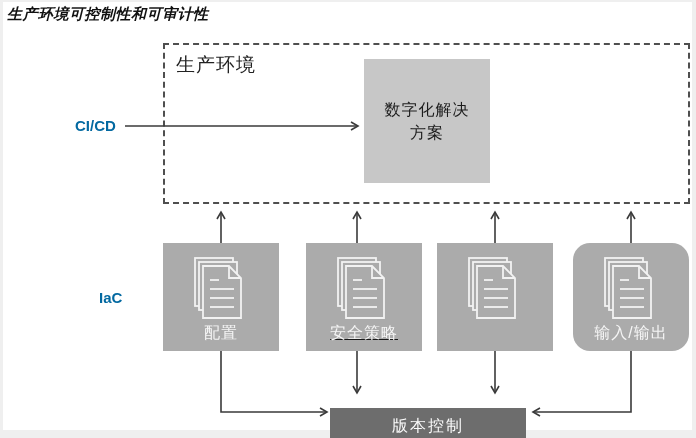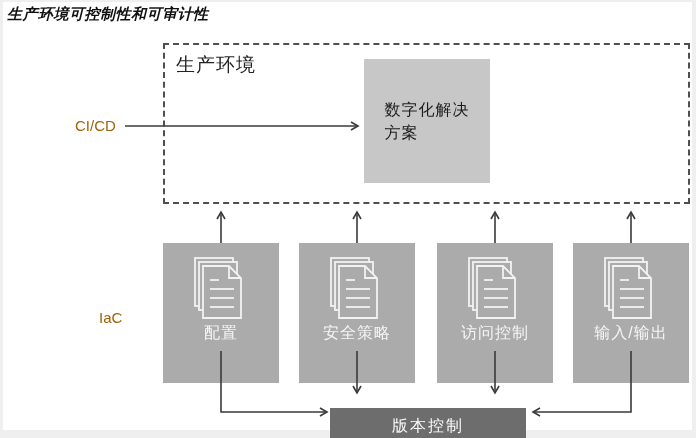--- a/index.html
+++ b/index.html
@@ -22,35 +22,35 @@
   .dashed-box{
     left:163px;top:43px;width:523px;height:157px;
     border:2px dashed #4f4f4f;background:transparent;
   }
   .dashed-box .env-label{
     position:absolute;left:11px;top:7px;font-size:19px;color:#222;
     letter-spacing:1px;
   }
   .solution-box{
     left:364px;top:59px;width:126px;height:124px;background:#c7c7c7;
-    display:flex;align-items:center;justify-content:center;
+    display:flex;align-items:center;justify-content:center;text-align:center;
     font-size:16px;line-height:1.45;color:#1c1c1c;letter-spacing:1px;
   }
-  .side-label{font-size:15px;font-weight:400;color:#a16207;}
+  .side-label{font-size:15px;font-weight:700;color:#0369a1;}
   .label-cicd{left:75px;top:117px;}
-  .label-iac{left:99px;top:289px;margin-top:20px;}
+  .label-iac{left:99px;top:289px;}
   .iac-box{
-    top:243px;width:116px;height:140px;background:#ababab;
+    top:243px;width:116px;height:108px;background:#ababab;
     display:flex;flex-direction:column;align-items:center;
   }
   .iac-box .icon-wrap{margin-top:14px;height:64px;display:flex;align-items:center;justify-content:center;}
   .iac-box .box-label{
     margin-top:2px;font-size:16px;color:#f5f5f5;letter-spacing:1px;white-space:nowrap;
   }
-  .pos-0{left:163px;} .pos-1{left:299px;} .pos-2{left:437px;} .pos-3{left:573px;}
+  .pos-0{left:163px;} .pos-1{left:306px;text-decoration:underline;} .pos-2{left:437px;} .pos-3{left:573px;border-radius:17px;}
   .version-control{
     left:330px;top:396px;width:196px;height:36px;background:#6d6d6d;
     display:flex;align-items:center;justify-content:center;
     font-size:16px;color:#fafafa;letter-spacing:2px;margin-top:12px;
   }
   svg.arrows{position:absolute;left:0;top:0;pointer-events:none;}
 </style>
 </head>
 <body>
 
@@ -110,21 +110,20 @@
       <rect x="3" y="1" width="38" height="48" fill="#ababab"></rect>
       <rect x="7" y="5" width="38" height="48" fill="#ababab"></rect>
       <path d="M11,9 H37 L49,21 V61 H11 Z" fill="#ababab"></path>
       <path d="M37,9 V21 H49" fill="none"></path>
       <line x1="18" y1="23" x2="27" y2="23"></line>
       <line x1="18" y1="32" x2="42" y2="32"></line>
       <line x1="18" y1="41" x2="42" y2="41"></line>
       <line x1="18" y1="50" x2="42" y2="50"></line>
     </svg>
   </span>
-  <span class="box-label">访问控制</span>
 </div>
 
 <div class="abs iac-box pos-3">
   <span class="icon-wrap">
     <svg width="58" height="64" viewBox="0 0 58 64" fill="none" stroke="#f2f2f2" stroke-width="1.8">
       <rect x="3" y="1" width="38" height="48" fill="#ababab"></rect>
       <rect x="7" y="5" width="38" height="48" fill="#ababab"></rect>
       <path d="M11,9 H37 L49,21 V61 H11 Z" fill="#ababab"></path>
       <path d="M37,9 V21 H49" fill="none"></path>
       <line x1="18" y1="23" x2="27" y2="23"></line>

